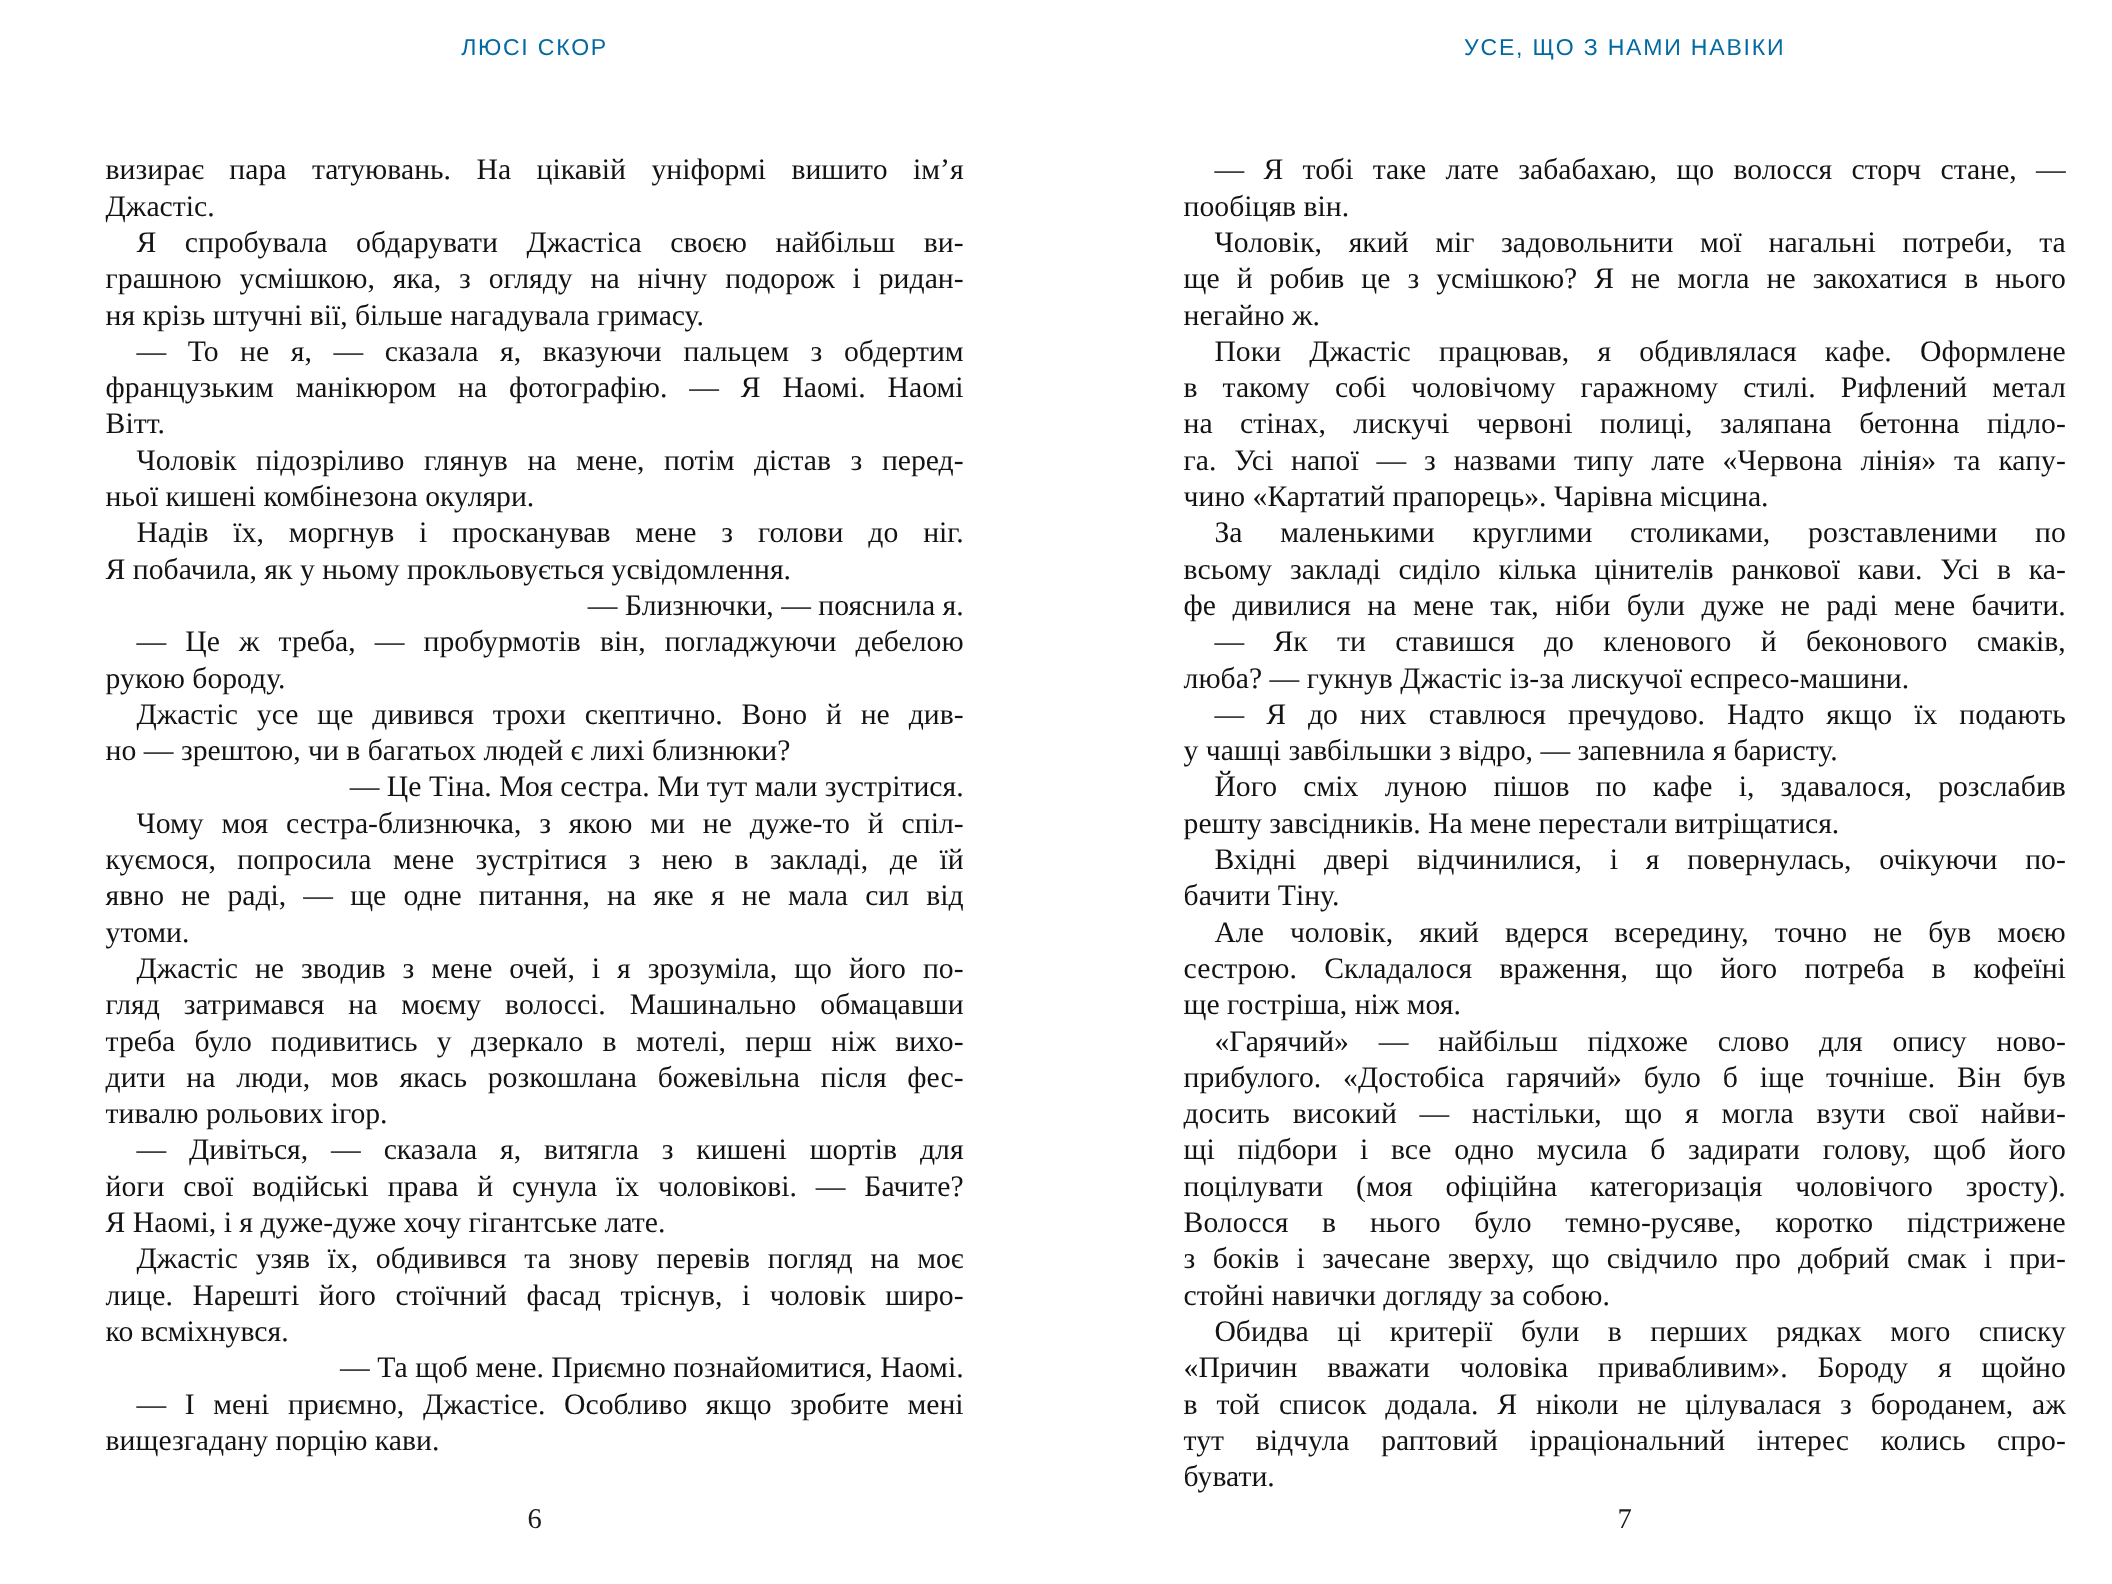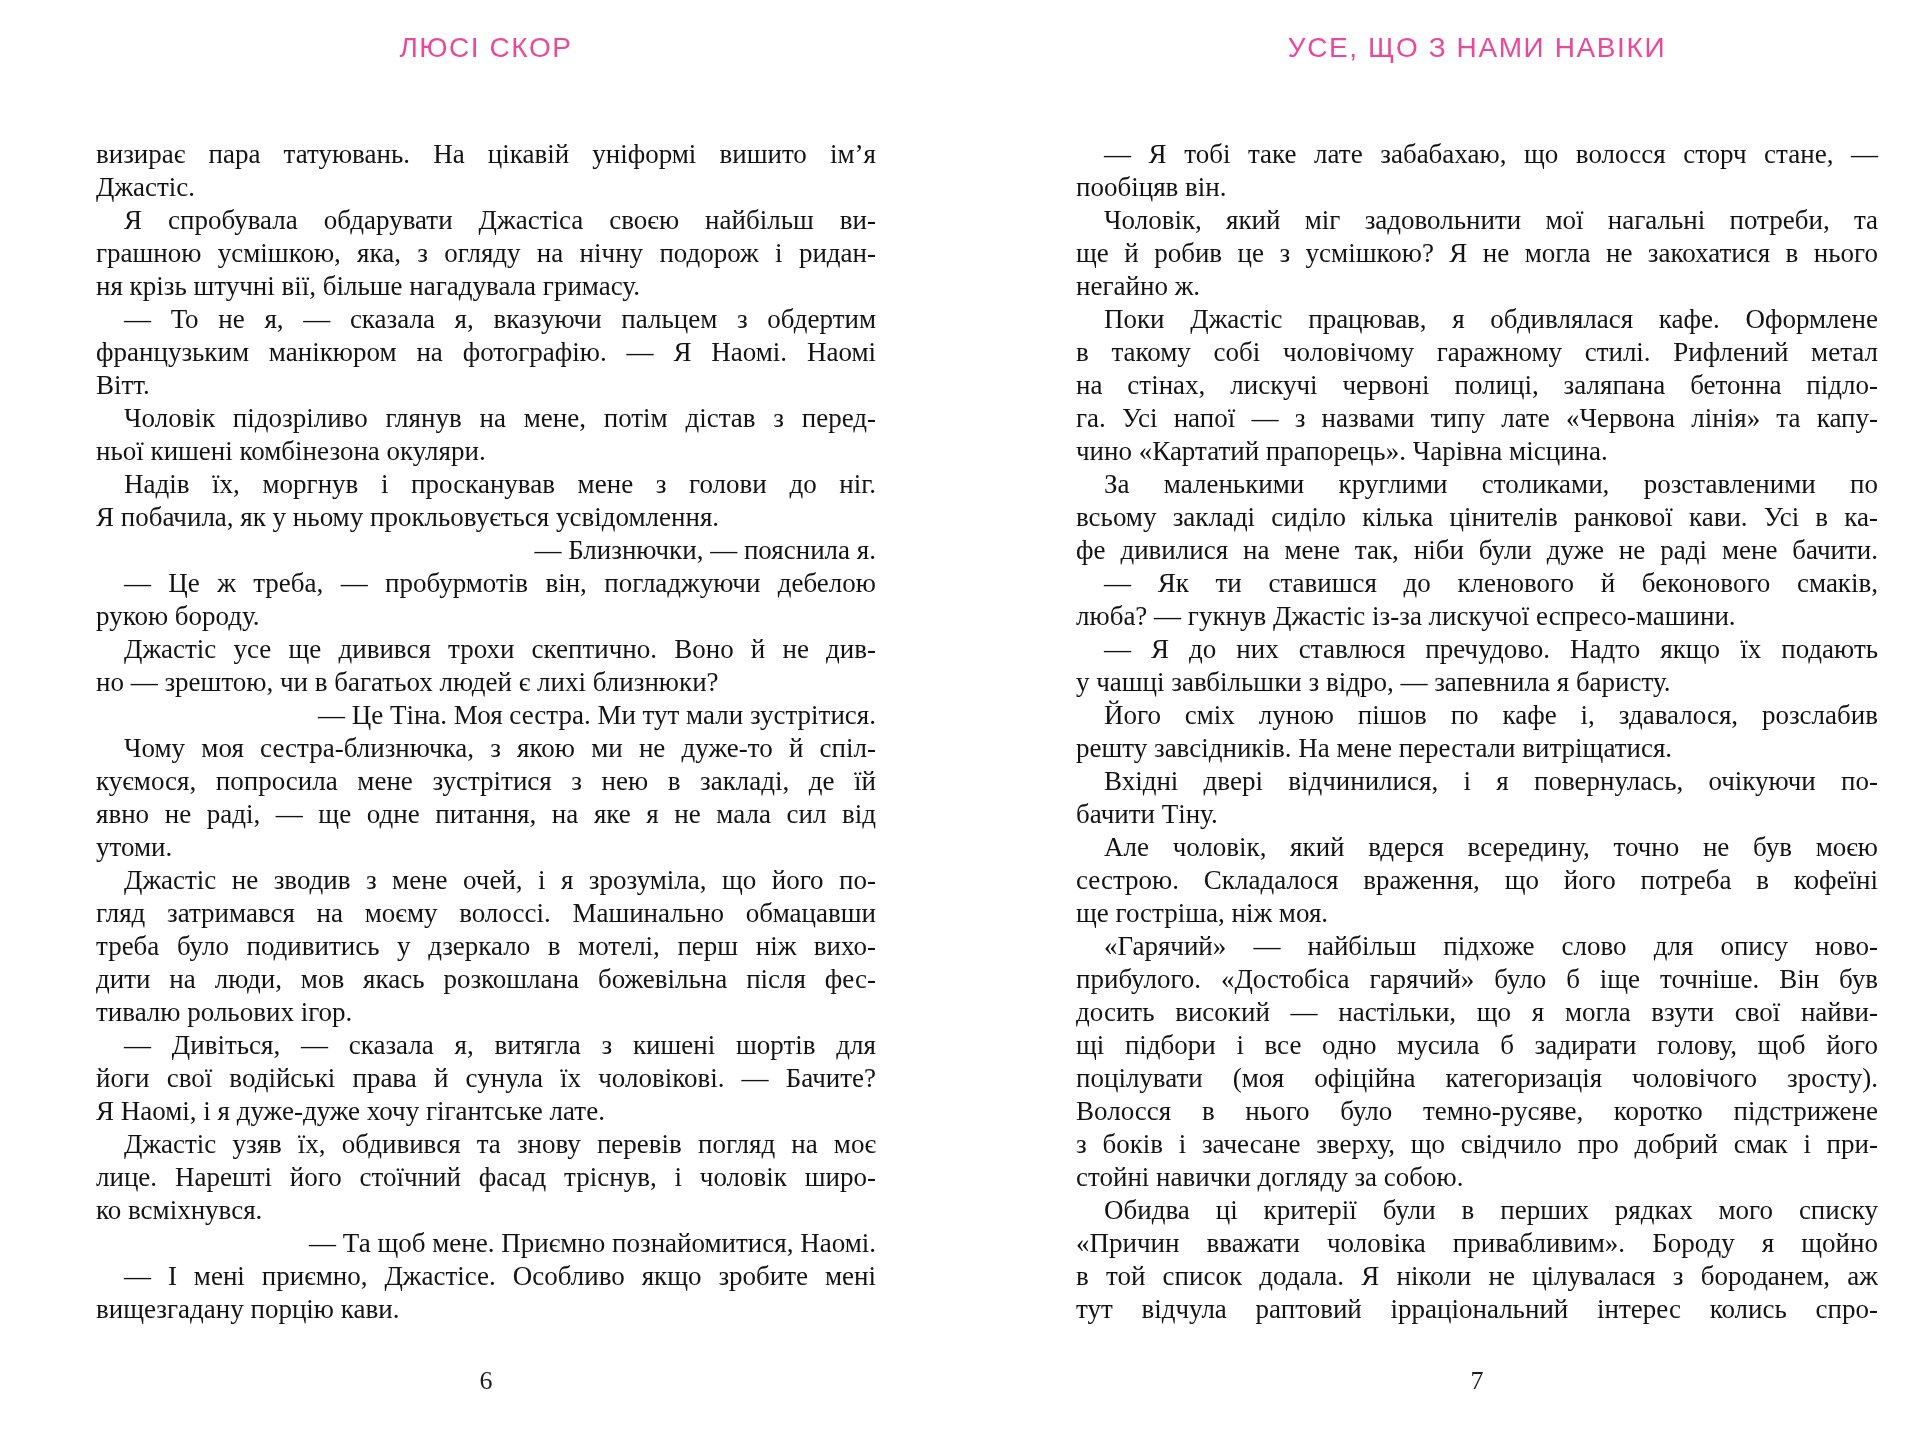--- a/index.html
+++ b/index.html
@@ -12,23 +12,23 @@
     color: #131313;
   }
   .page { position: absolute; top: 0; height: 1440px; }
   #page-left  { left: 96px;  width: 780px; }
   #page-right { left: 1076px; width: 802px; }
 
   .running-head {
     position: absolute; top: 32px; left: 0; right: 0;
     text-align: center;
     font-family: "Liberation Sans", sans-serif;
-    font-size: 28px;
+    font-size: 21px;
     letter-spacing: 1.6px;
-    color: #ec4899;
+    color: #0369a1;
     white-space: nowrap;
   }
 
   .text-block { position: absolute; top: 106px; left: 0; right: 0; margin-top: 32px; }
 
   .ln {
     font-size: 27px;
     line-height: 33px;
     height: 33px;
     text-align: left;
@@ -122,15 +122,16 @@
       <div class="ln jst">досить високий — настільки, що я могла взути свої найви-</div>
       <div class="ln jst">щі підбори і все одно мусила б задирати голову, щоб його</div>
       <div class="ln jst">поцілувати (моя офіційна категоризація чоловічого зросту).</div>
       <div class="ln jst">Волосся в нього було темно-русяве, коротко підстрижене</div>
       <div class="ln jst">з боків і зачесане зверху, що свідчило про добрий смак і при-</div>
       <div class="ln">стойні навички догляду за собою.</div>
       <div class="ln ind jst">Обидва ці критерії були в перших рядках мого списку</div>
       <div class="ln jst">«Причин вважати чоловіка привабливим». Бороду я щойно</div>
       <div class="ln jst">в той список додала. Я ніколи не цілувалася з бороданем, аж</div>
       <div class="ln jst">тут відчула раптовий ірраціональний інтерес колись спро-</div>
+      <div class="ln">бувати.</div>
     </div>
   <div class="folio">7</div>
 </div>
 
 </body></html>

